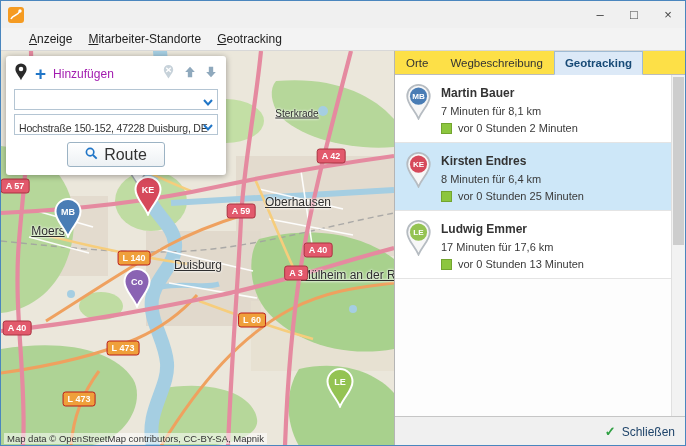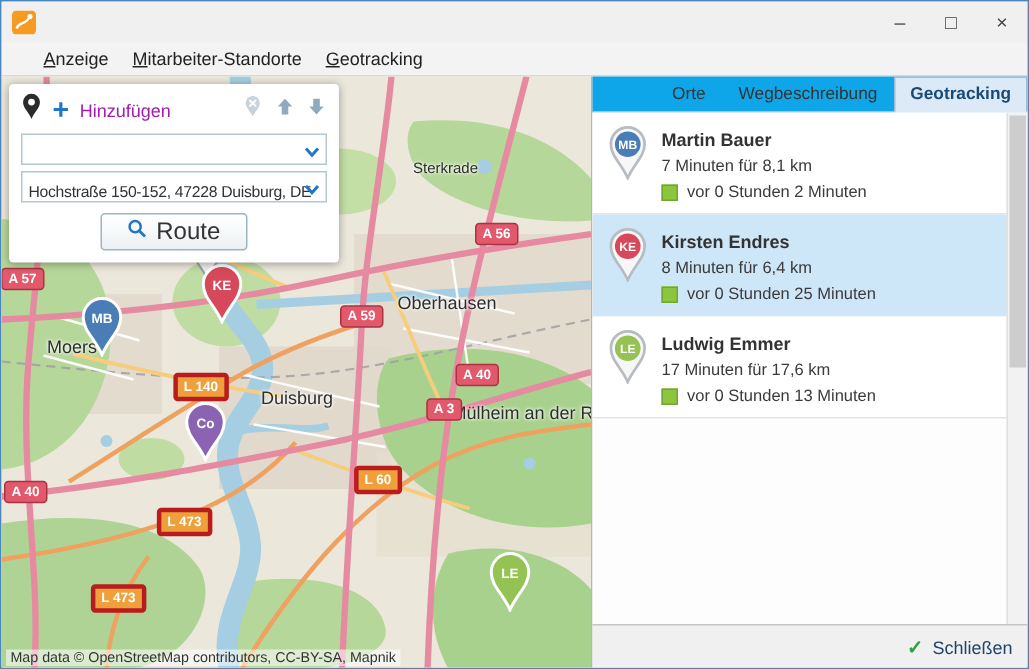--- a/index.html
+++ b/index.html
@@ -24,29 +24,29 @@
   .plus-btn{color:#2176c7;font-size:19px;font-weight:bold;line-height:18px;cursor:pointer;}
   .add-label{font-size:12px;color:#a21caf;}
   .tb-spacer{flex:1;}
   .tb-icon{flex:none;cursor:default;}
   .combo{position:relative;border:1px solid #b4c5d3;height:19px;margin-top:4px;display:flex;align-items:flex-end;padding:0 18px 0 4px;font-size:10.5px;letter-spacing:-0.2px;color:#333;background:#fff;white-space:nowrap;overflow:hidden;cursor:pointer;}
   .combo .chev{position:absolute;right:4px;top:6px;}
   .route-btn{margin:7px auto 1px;width:96px;height:23px;display:flex;align-items:center;justify-content:center;gap:6px;border:1px solid #9cb3c4;border-radius:3px;background:linear-gradient(#ffffff,#edf1f4);font-size:16px;color:#333;cursor:pointer;}
   
   .badge{position:absolute;transform:translate(-50%,-50%);font-size:9px;font-weight:bold;color:#fff;padding:1px 4px;border-radius:3px;z-index:10;white-space:nowrap;line-height:11px;}
   .badge.motorway{background:#e2596c;border:1px solid #a93341;}
-  .badge.regional{background:#efa03b;border:3px solid #b91c1c;}
-  .city{position:absolute;transform:translate(-50%,-50%);font-size:12px;color:#2e2e2e;z-index:5;white-space:nowrap;text-shadow:0 0 2px #fff,0 0 3px #fff;}
+  .badge.regional{background:#efa03b;border:1px solid #b91c1c;}
+  .city{position:absolute;transform:translate(-50%,-50%);font-size:12px;color:#2e2e2e;z-index:5;white-space:nowrap;text-shadow:0 0 2px #fff,0 0 3px #fff;text-decoration:underline;}
   .city.small{font-size:10px;}
   .city.left-anchor{transform:translate(0,-50%);}
   .map-pin{position:absolute;z-index:20;cursor:pointer;}
   .pin-text{font:bold 9px "Liberation Sans",sans-serif;fill:#ffffff;text-anchor:middle;}
   .attribution{position:absolute;left:3px;bottom:2px;font-size:9.5px;color:#333;background:rgba(255,255,255,.55);padding:0 3px;z-index:25;}
   
-  .tabbar{height:23px;background:#0ea5e9;border-bottom:1px solid #bcbcbc;display:flex;font-size:11.5px;justify-content:flex-end;}
+  .tabbar{height:23px;background:#fde047;border-bottom:1px solid #bcbcbc;display:flex;font-size:11.5px;}
   .tab{padding:0 10px;display:flex;align-items:center;color:#333;cursor:pointer;border:1px solid transparent;}
   .tab.active{background:#dce9f7;color:#174a76;font-weight:bold;border:1px solid #9fbbd4;border-bottom:1px solid #dce9f7;margin-bottom:-1px;}
   .list{flex:1;position:relative;background:#fdfdfd;overflow:hidden;}
   .entries{margin-right:13px;}
   .entry{display:flex;padding:9px 6px 8px 10px;border-bottom:1px solid #e4e4e4;background:#fff;cursor:pointer;}
   .entry.selected{background:#cde7f8;}
   .entry-pin{margin-right:9px;flex:none;}
   .entry-name{font-size:12px;font-weight:bold;color:#333;margin:2px 0 5px;}
   .entry-route{font-size:11px;color:#3a3a3a;margin-bottom:5px;}
   .entry-seen{font-size:11px;color:#3a3a3a;display:flex;align-items:center;}
@@ -142,21 +142,21 @@
         <g stroke="#e58aa0" stroke-width="4.2" fill="none">
           <path d="M22,395 C26,330 12,260 18,190 C22,140 32,60 30,0"></path>
           <path d="M0,162 C90,158 160,148 215,136 C275,123 335,113 393,105"></path>
           <path d="M260,0 C254,60 242,120 240,168 C238,215 231,300 227,395"></path>
           <path d="M0,280 C80,272 150,258 215,245 C280,232 336,212 393,197"></path>
           <path d="M350,0 C332,70 310,150 300,215 C291,272 286,340 284,395"></path>
         </g>
       </svg>
 
       <span class="badge motorway" style="left:14px;top:135px">A 57</span>
-      <span class="badge motorway" style="left:330px;top:105px">A 56</span>
+      <span class="badge motorway" style="left:330px;top:105px">A 42</span>
       <span class="badge motorway" style="left:240px;top:160px">A 59</span>
       <span class="badge motorway" style="left:317px;top:199px">A 40</span>
       <span class="badge motorway" style="left:295px;top:222px">A 3</span>
       <span class="badge motorway" style="left:16px;top:277px">A 40</span>
       <span class="badge regional" style="left:133px;top:207px">L 140</span>
       <span class="badge regional" style="left:251px;top:269px">L 60</span>
       <span class="badge regional" style="left:122px;top:297px">L 473</span>
       <span class="badge regional" style="left:78px;top:348px">L 473</span>
 
       <span class="city small" style="left:296px;top:62px">Sterkrade</span>

